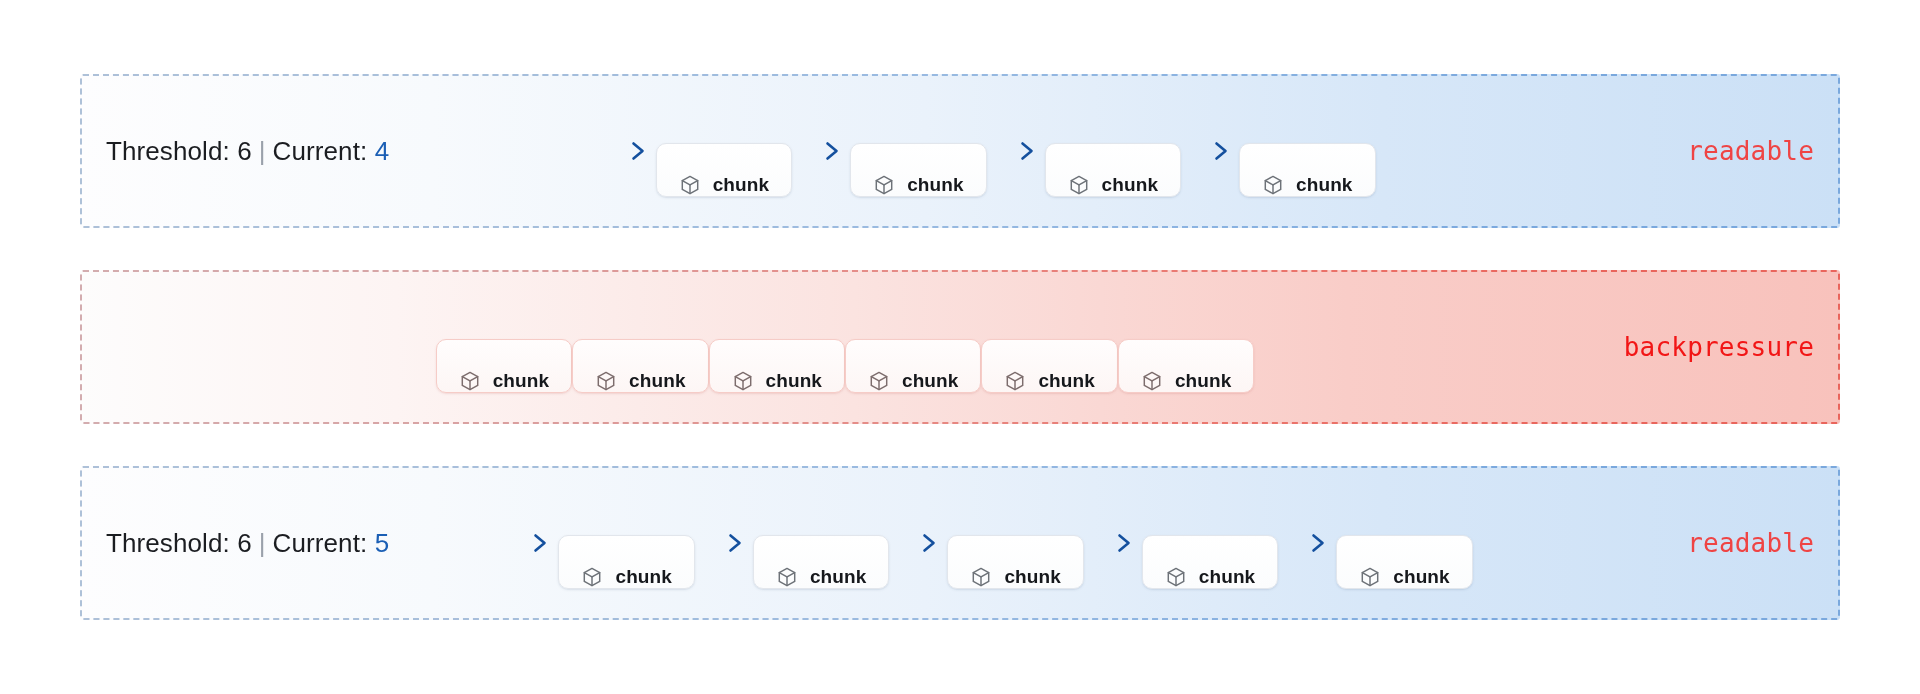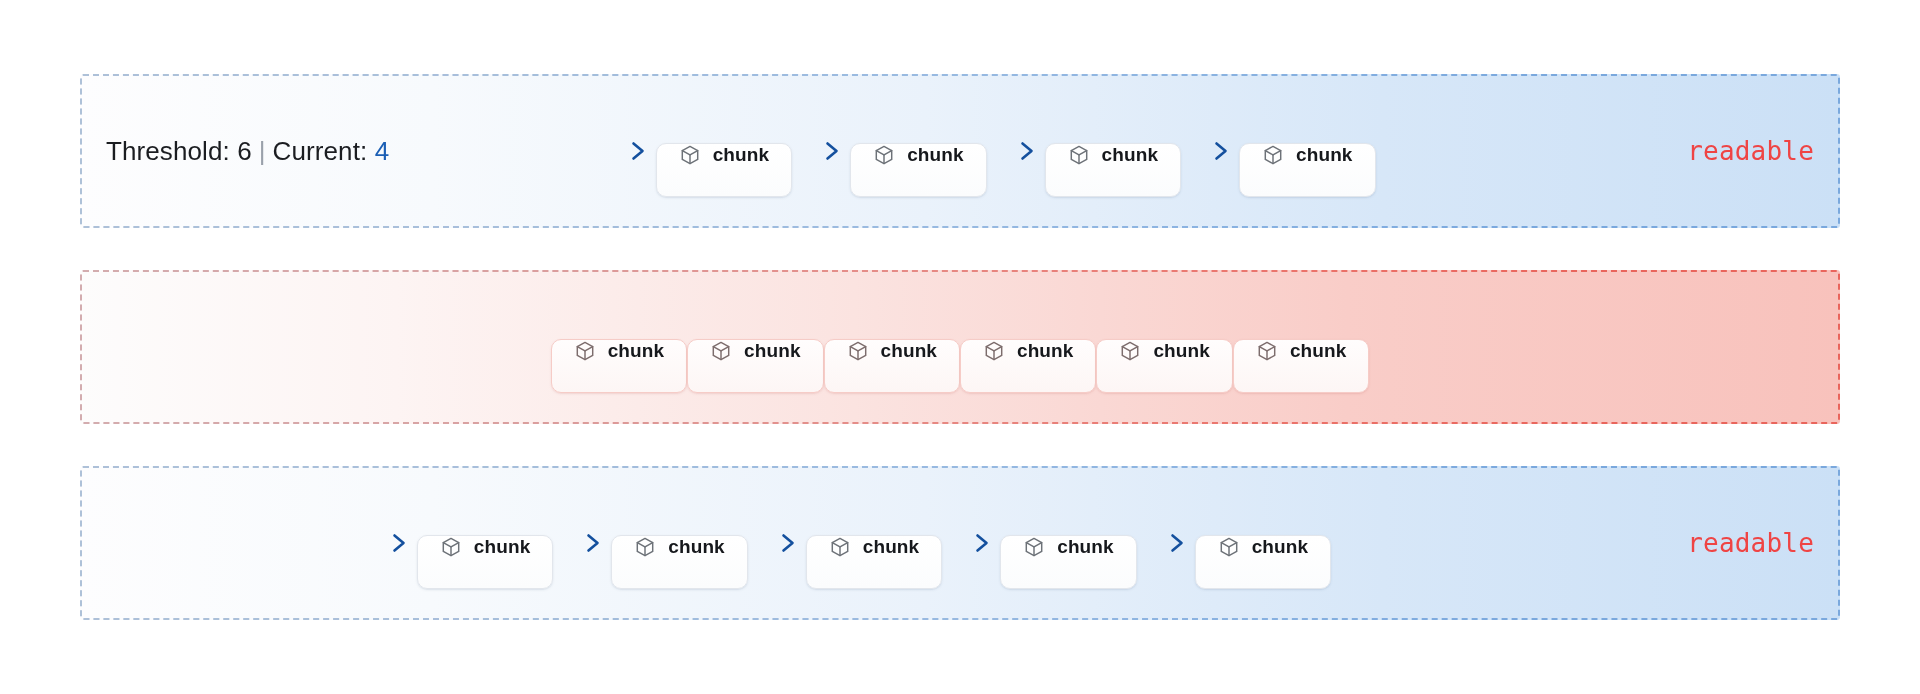--- a/index.html
+++ b/index.html
@@ -107,21 +107,21 @@
     flex: 0 0 auto;
     width: 46px;
     height: 26px;
     margin: 0 6px;
     display: block;
   }
 
   .chunk {
     flex: 0 0 auto;
     display: flex;
-    align-items: flex-start;
+    align-items: flex-end;
     gap: 12px;
     height: 54px;
     padding: 0 22px;
     border-radius: 10px;
     background: linear-gradient(to bottom, #ffffff 0%, #fbfcfd 100%);
     border: 1px solid #e2e6ec;
     box-shadow: 0 1px 3px rgba(25,50,90,.08), 0 1px 1px rgba(25,50,90,.05);
     margin-top: 37px;
   }
   .chunk.warn {
@@ -287,25 +287,27 @@
         </div>
         <div class="chunk warn">
           <svg class="cube-icon" width="22" height="22" viewBox="0 0 24 24" fill="none" stroke="#7d6d6d" stroke-width="1.6" stroke-linecap="round" stroke-linejoin="round">
             <path d="M12 2.6 20.4 7.2v9.6L12 21.4 3.6 16.8V7.2Z"></path>
             <path d="M3.6 7.2 12 11.9l8.4-4.7"></path>
             <path d="M12 11.9v9.5"></path>
           </svg>
           <span class="chunk-label">chunk</span>
         </div>
       </div>
+      <div class="row-status red">backpressure</div>
     </div>
     <div class="stream-row">
       <div class="row-bg blue"></div>
       <div class="row-border-grey"></div>
       <div class="row-border blue"></div>
+      <div class="row-meta"><span>Threshold:</span> <span>6</span><span class="sep">|</span><span>Current:</span> <span class="cur-blue">5</span></div>
       <div class="chunk-track">
         <svg class="flow-arrow" viewBox="0 0 46 26">
           <defs>
             <linearGradient id="arrGrad4" x1="0" x2="1">
               <stop offset="0%" stop-color="#1b5fb5" stop-opacity=".10"></stop>
               <stop offset="55%" stop-color="#1b5fb5" stop-opacity=".55"></stop>
               <stop offset="100%" stop-color="#14509e" stop-opacity="1"></stop>
             </linearGradient>
           </defs>
           <path d="M1 13 H36" stroke="url(#arrGrad4)" stroke-width="2.4" stroke-linecap="round" fill="none"></path>

